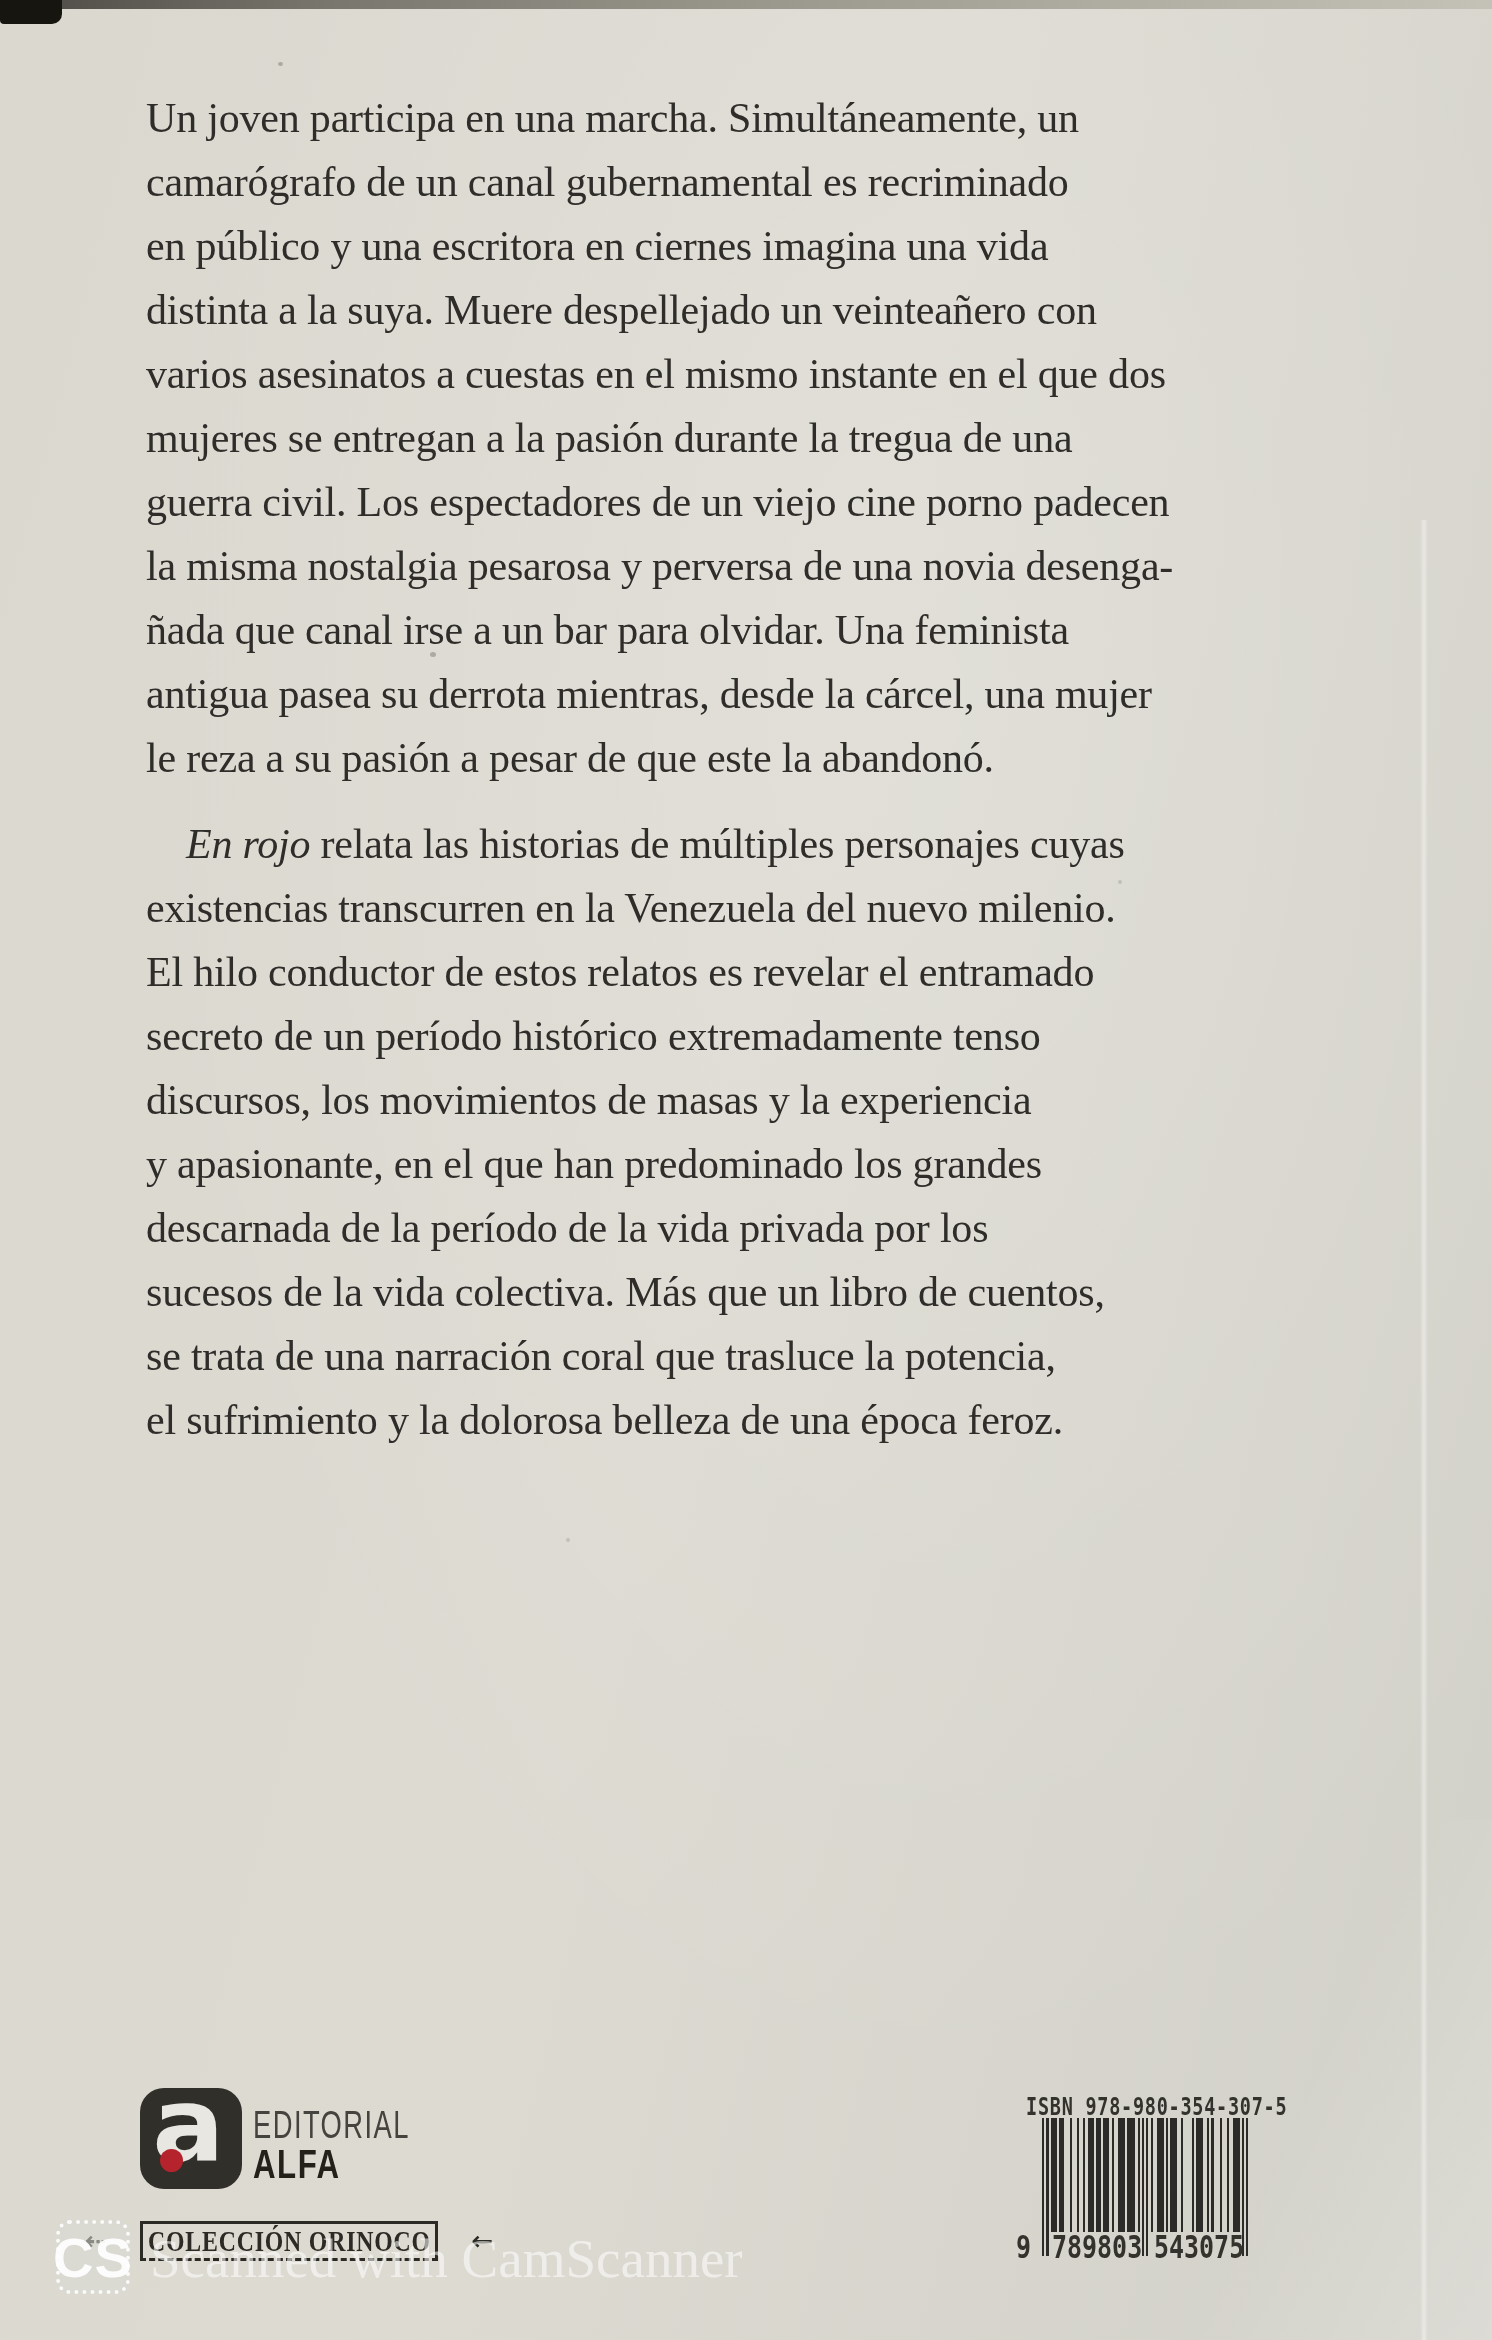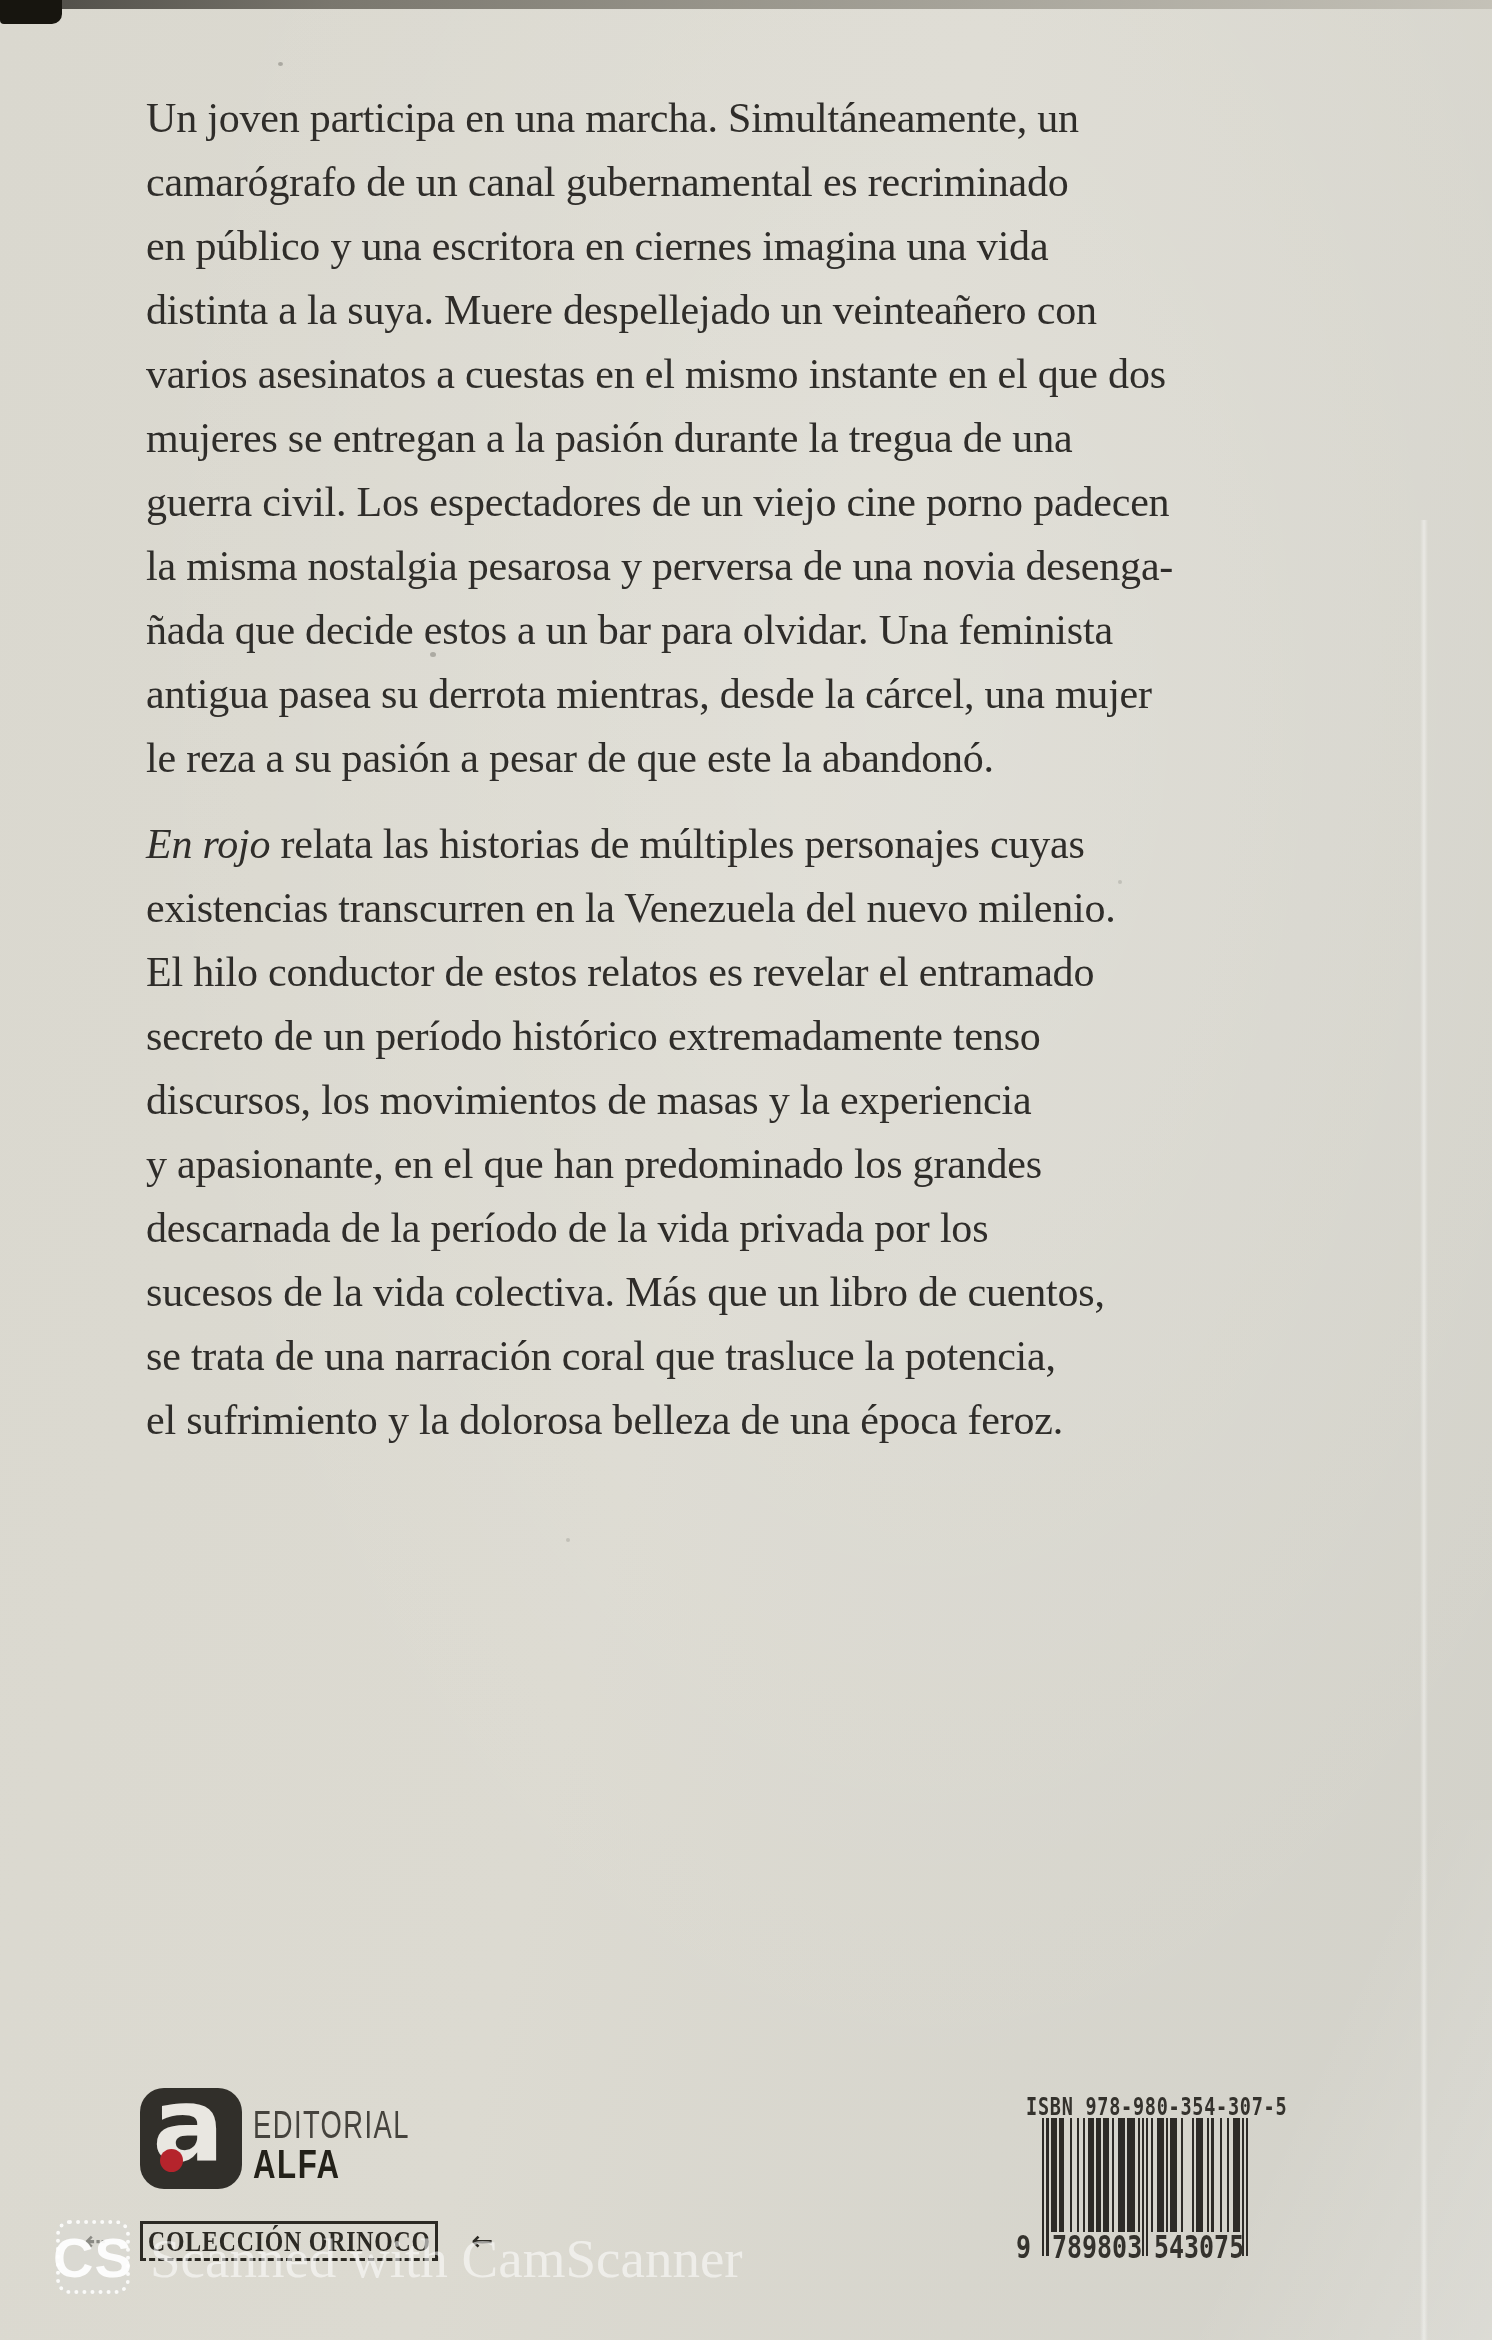--- a/index.html
+++ b/index.html
@@ -28,21 +28,21 @@
   .s1{left:430px;top:652px;width:6px;height:5px;}
   .s2{left:278px;top:62px;width:5px;height:4px;}
   .s3{left:1118px;top:880px;width:4px;height:4px;opacity:.3;}
   .s4{left:566px;top:1538px;width:4px;height:4px;opacity:.3;}
 
   
   .blurb{position:absolute;left:146px;top:86px;width:1140px;
     font-size:42px;line-height:64px;letter-spacing:-0.2px;}
   .blurb .line{white-space:nowrap;}
   .para2{margin-top:22px;}
-  .para2 i{font-style:italic;}
+  .para2 i{font-style:italic;margin-left:40px;}
 
   
   .alfa-square{position:absolute;left:140px;top:2088px;width:102px;height:101px;
     background:#312f2a;border-radius:24px;}
   .alfa-a{position:absolute;left:14px;top:-22px;
     font-family:"DejaVu Sans",sans-serif;font-weight:bold;font-size:102px;color:#e9e7e1;
     transform:scaleX(1.05);}
   .alfa-dot{position:absolute;left:20px;bottom:17px;width:23px;height:23px;border-radius:50%;
     background:#b5242c;}
   .editorial{position:absolute;left:253px;top:2104px;
@@ -102,21 +102,21 @@
   <section class="blurb">
     <div class="para">
         <div class="line">Un joven participa en una marcha. Simultáneamente, un</div>
         <div class="line">camarógrafo de un canal gubernamental es recriminado</div>
         <div class="line">en público y una escritora en ciernes imagina una vida</div>
         <div class="line">distinta a la suya. Muere despellejado un veinteañero con</div>
         <div class="line">varios asesinatos a cuestas en el mismo instante en el que dos</div>
         <div class="line">mujeres se entregan a la pasión durante la tregua de una</div>
         <div class="line">guerra civil. Los espectadores de un viejo cine porno padecen</div>
         <div class="line">la misma nostalgia pesarosa y perversa de una novia desenga-</div>
-        <div class="line">ñada que decide estos a un bar para olvidar. Una feminista</div>
+        <div class="line">ñada que canal irse a un bar para olvidar. Una feminista</div>
         <div class="line">antigua pasea su derrota mientras, desde la cárcel, una mujer</div>
         <div class="line">le reza a su pasión a pesar de que este la abandonó.</div>
       </div>
     <div class="para para2">
       <div class="line"><i>En rojo</i><span> relata las historias de múltiples personajes cuyas</span></div>
       <div>
           <div class="line">existencias transcurren en la Venezuela del nuevo milenio.</div>
           <div class="line">El hilo conductor de estos relatos es revelar el entramado</div>
           <div class="line">secreto de un período histórico extremadamente tenso</div>
           <div class="line">discursos, los movimientos de masas y la experiencia</div>

